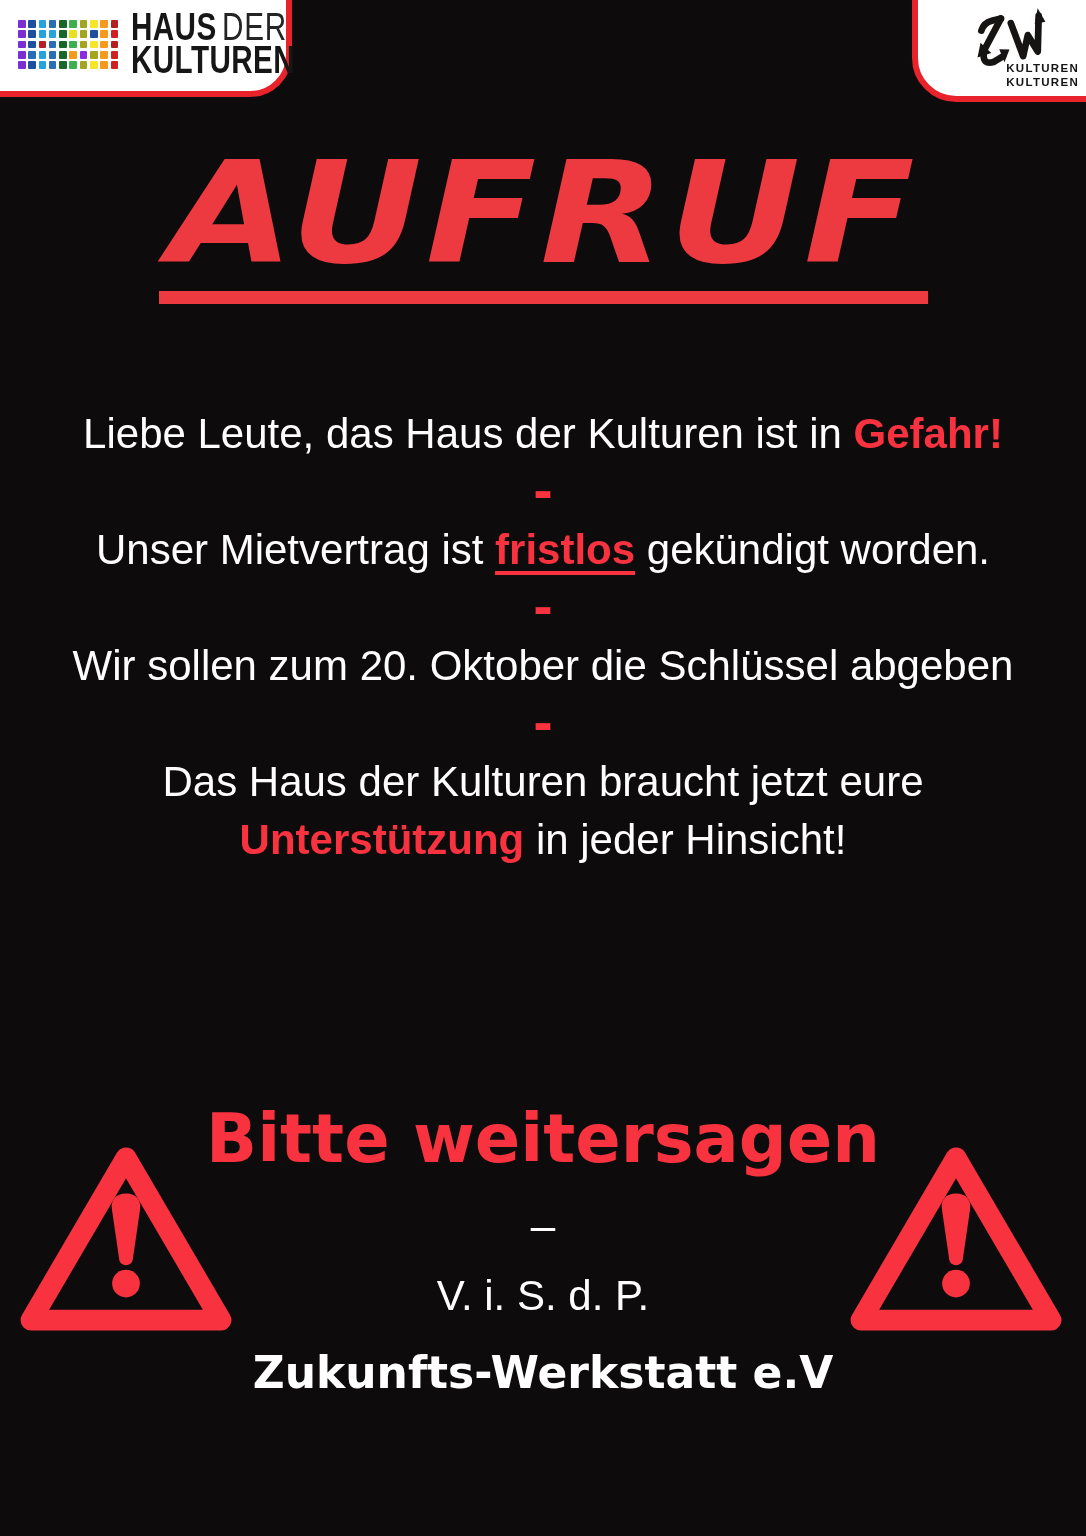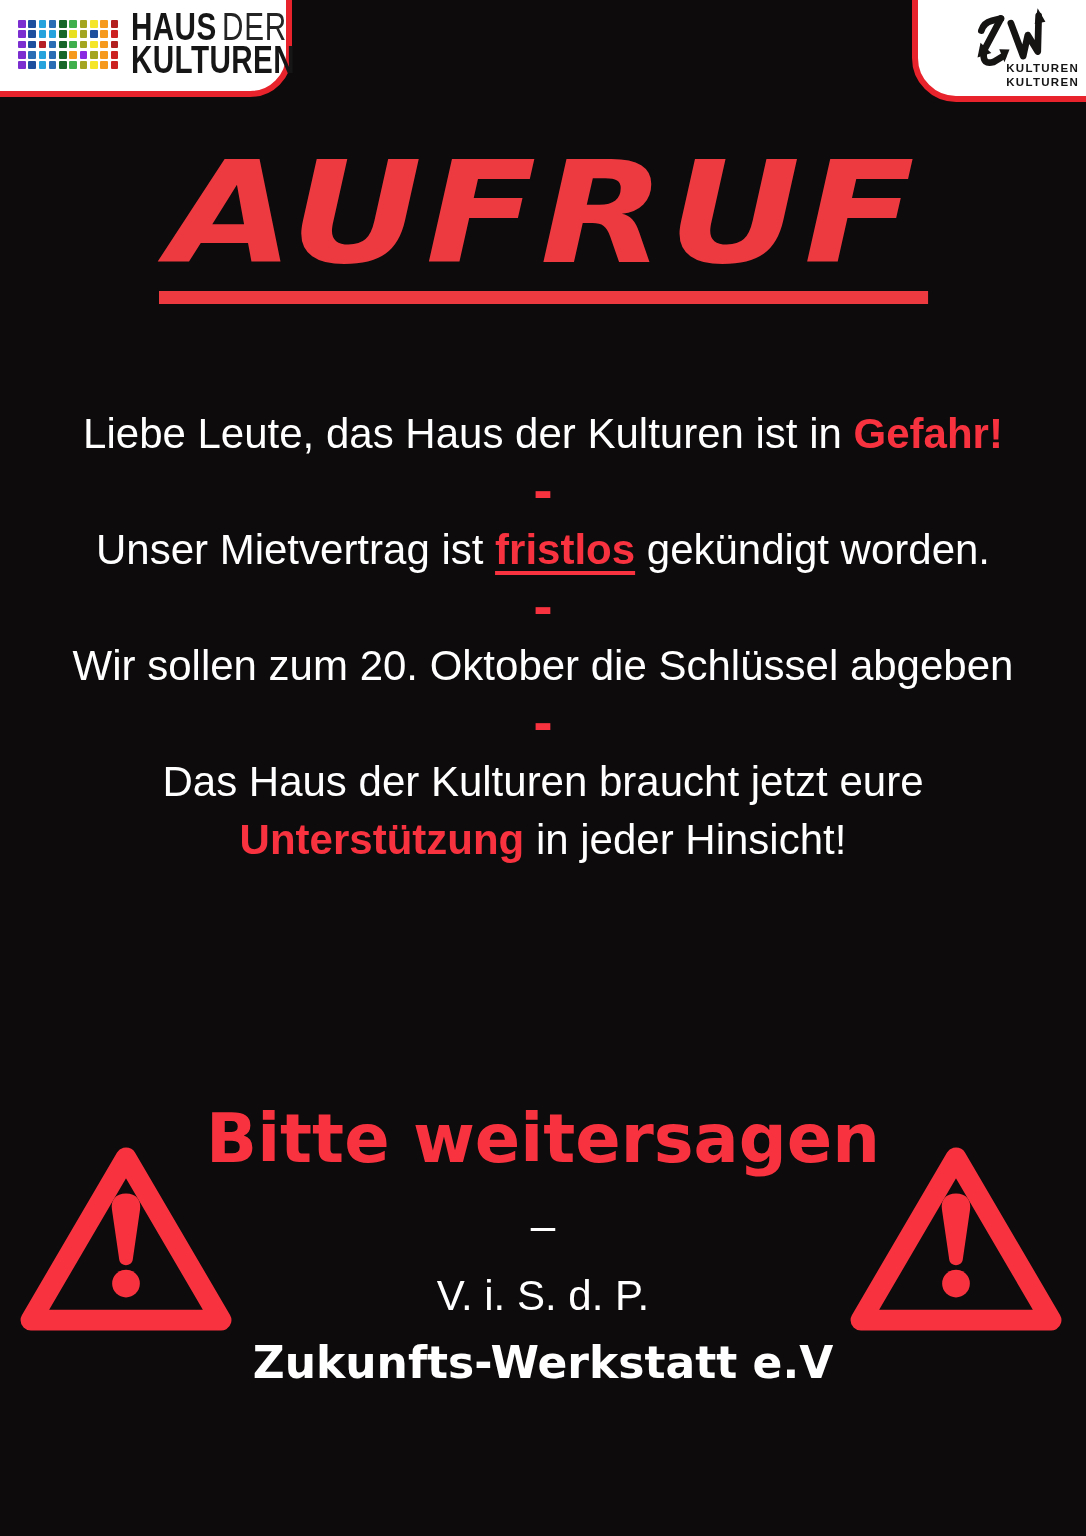--- a/index.html
+++ b/index.html
@@ -65,21 +65,21 @@
 
   
   .footer { position:absolute; top:1104px; left:0; right:0; text-align:center; }
   .footer-headline {
     font-family:"DejaVu Sans","Liberation Sans",sans-serif;
     font-size:67px; line-height:70px; font-weight:800; color:var(--accent,#f8333f);
   }
   .footer-dash { margin-top:26px; font-size:44px; line-height:52px; color:#ffffff; }
   .footer-visdp { margin-top:17px; font-size:42px; line-height:54px; color:#ffffff; }
   .footer-org {
-    margin-top:10px; font-family:"DejaVu Sans","Liberation Sans",sans-serif;
+    margin-top:20px; font-family:"DejaVu Sans","Liberation Sans",sans-serif;
     font-size:44px; line-height:60px; font-weight:800; color:#ffffff;
   }
 
   
   .tri { position:absolute; width:220px; height:198px; }
   .tri-left  { left:16px;  top:1140px; }
   .tri-right { left:846px; top:1140px; }
   .tri .outline { fill:none; stroke:var(--accent,#f8333f); stroke-width:10.5; stroke-linejoin:round; stroke-linecap:round; }
   .tri .mark { fill:var(--accent,#f8333f); }
 

